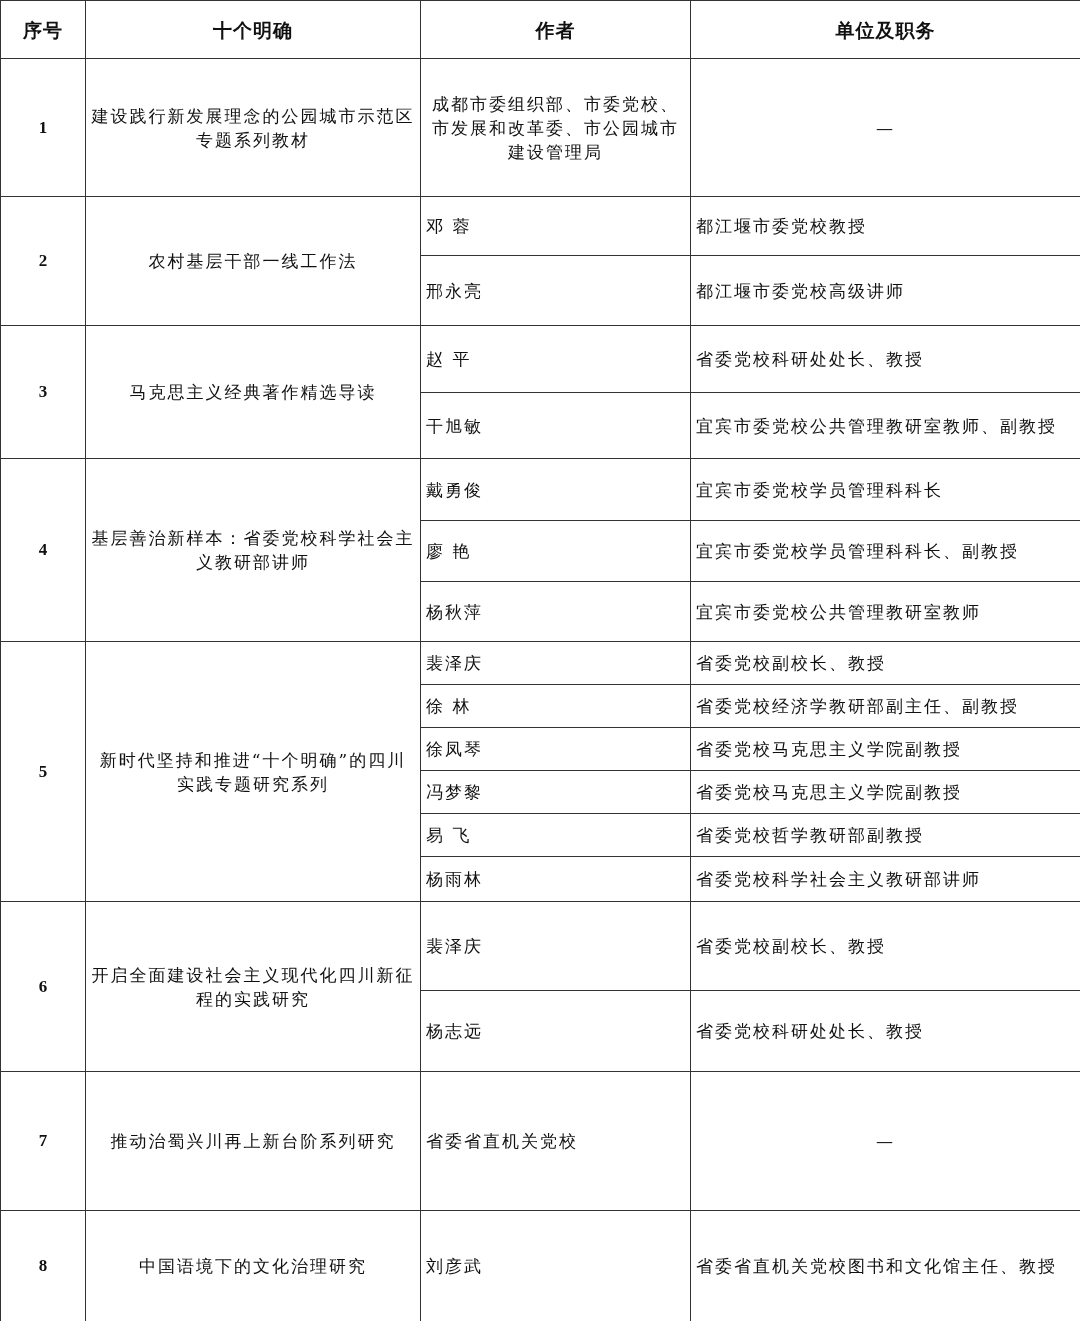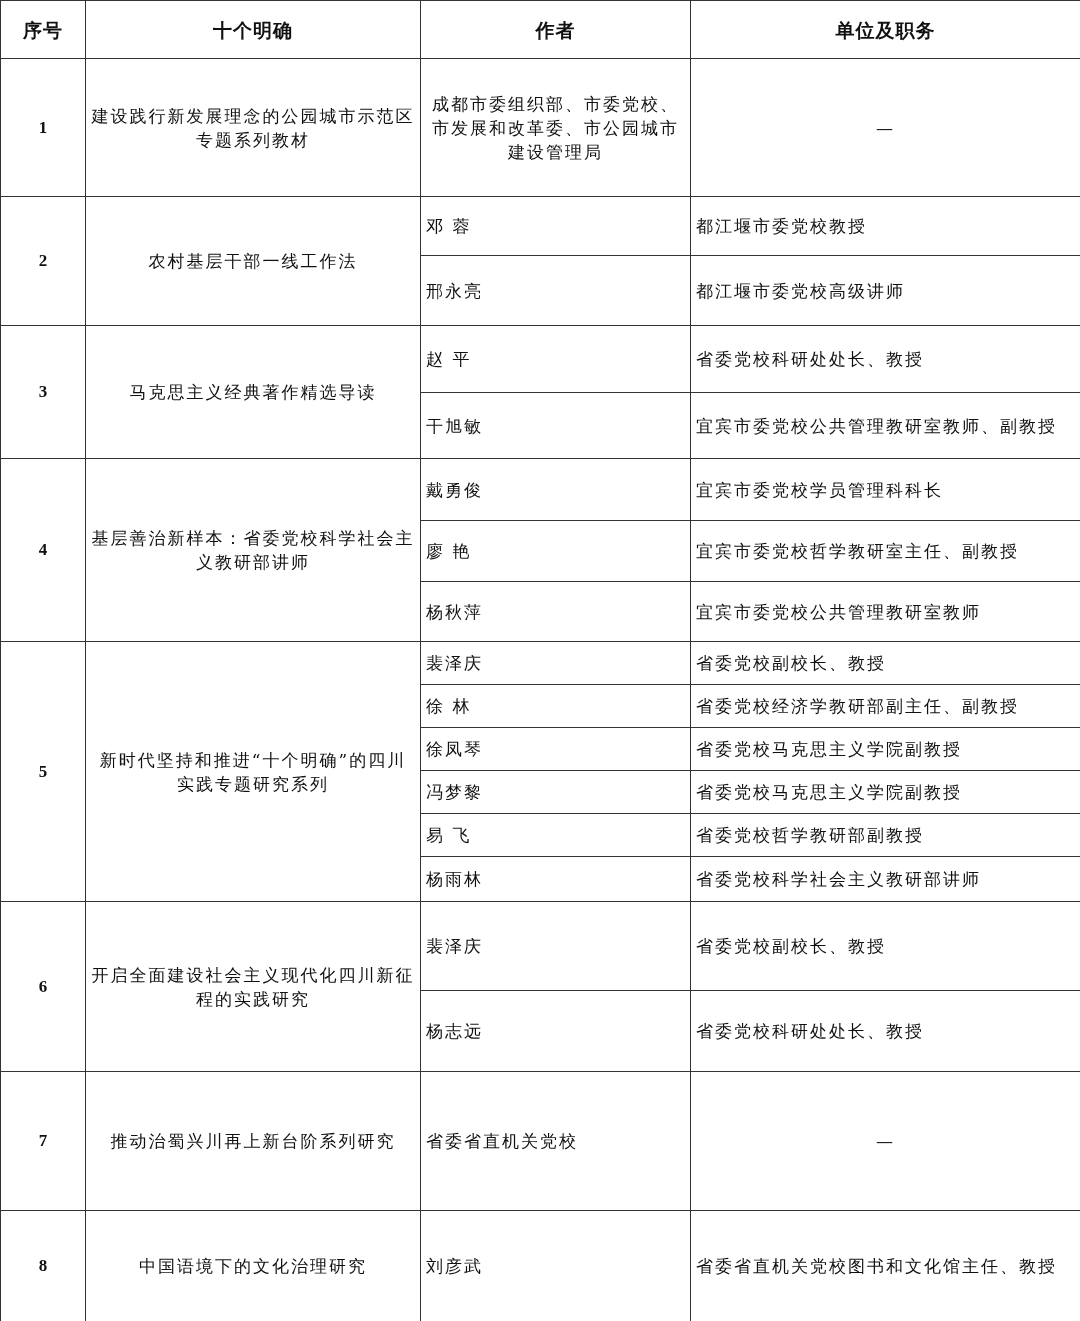--- a/index.html
+++ b/index.html
@@ -84,21 +84,21 @@
     </tr>
 
     <tr style="height:62px">
       <td class="num" rowspan="3">4</td>
       <td class="title" rowspan="3">基层善治新样本：省委党校科学社会主义教研部讲师</td>
       <td class="author">戴勇俊</td>
       <td class="unit">宜宾市委党校学员管理科科长</td>
     </tr>
     <tr style="height:61px">
       <td class="author">廖 艳</td>
-      <td class="unit">宜宾市委党校哲学教研室主任、副教授</td>
+      <td class="unit">宜宾市委党校学员管理科科长、副教授</td>
     </tr>
     <tr style="height:60px">
       <td class="author">杨秋萍</td>
       <td class="unit">宜宾市委党校公共管理教研室教师</td>
     </tr>
 
     <tr style="height:43px">
       <td class="num" rowspan="6">5</td>
       <td class="title" rowspan="6">新时代坚持和推进“十个明确”的四川实践专题研究系列</td>
       <td class="author">裴泽庆</td>

